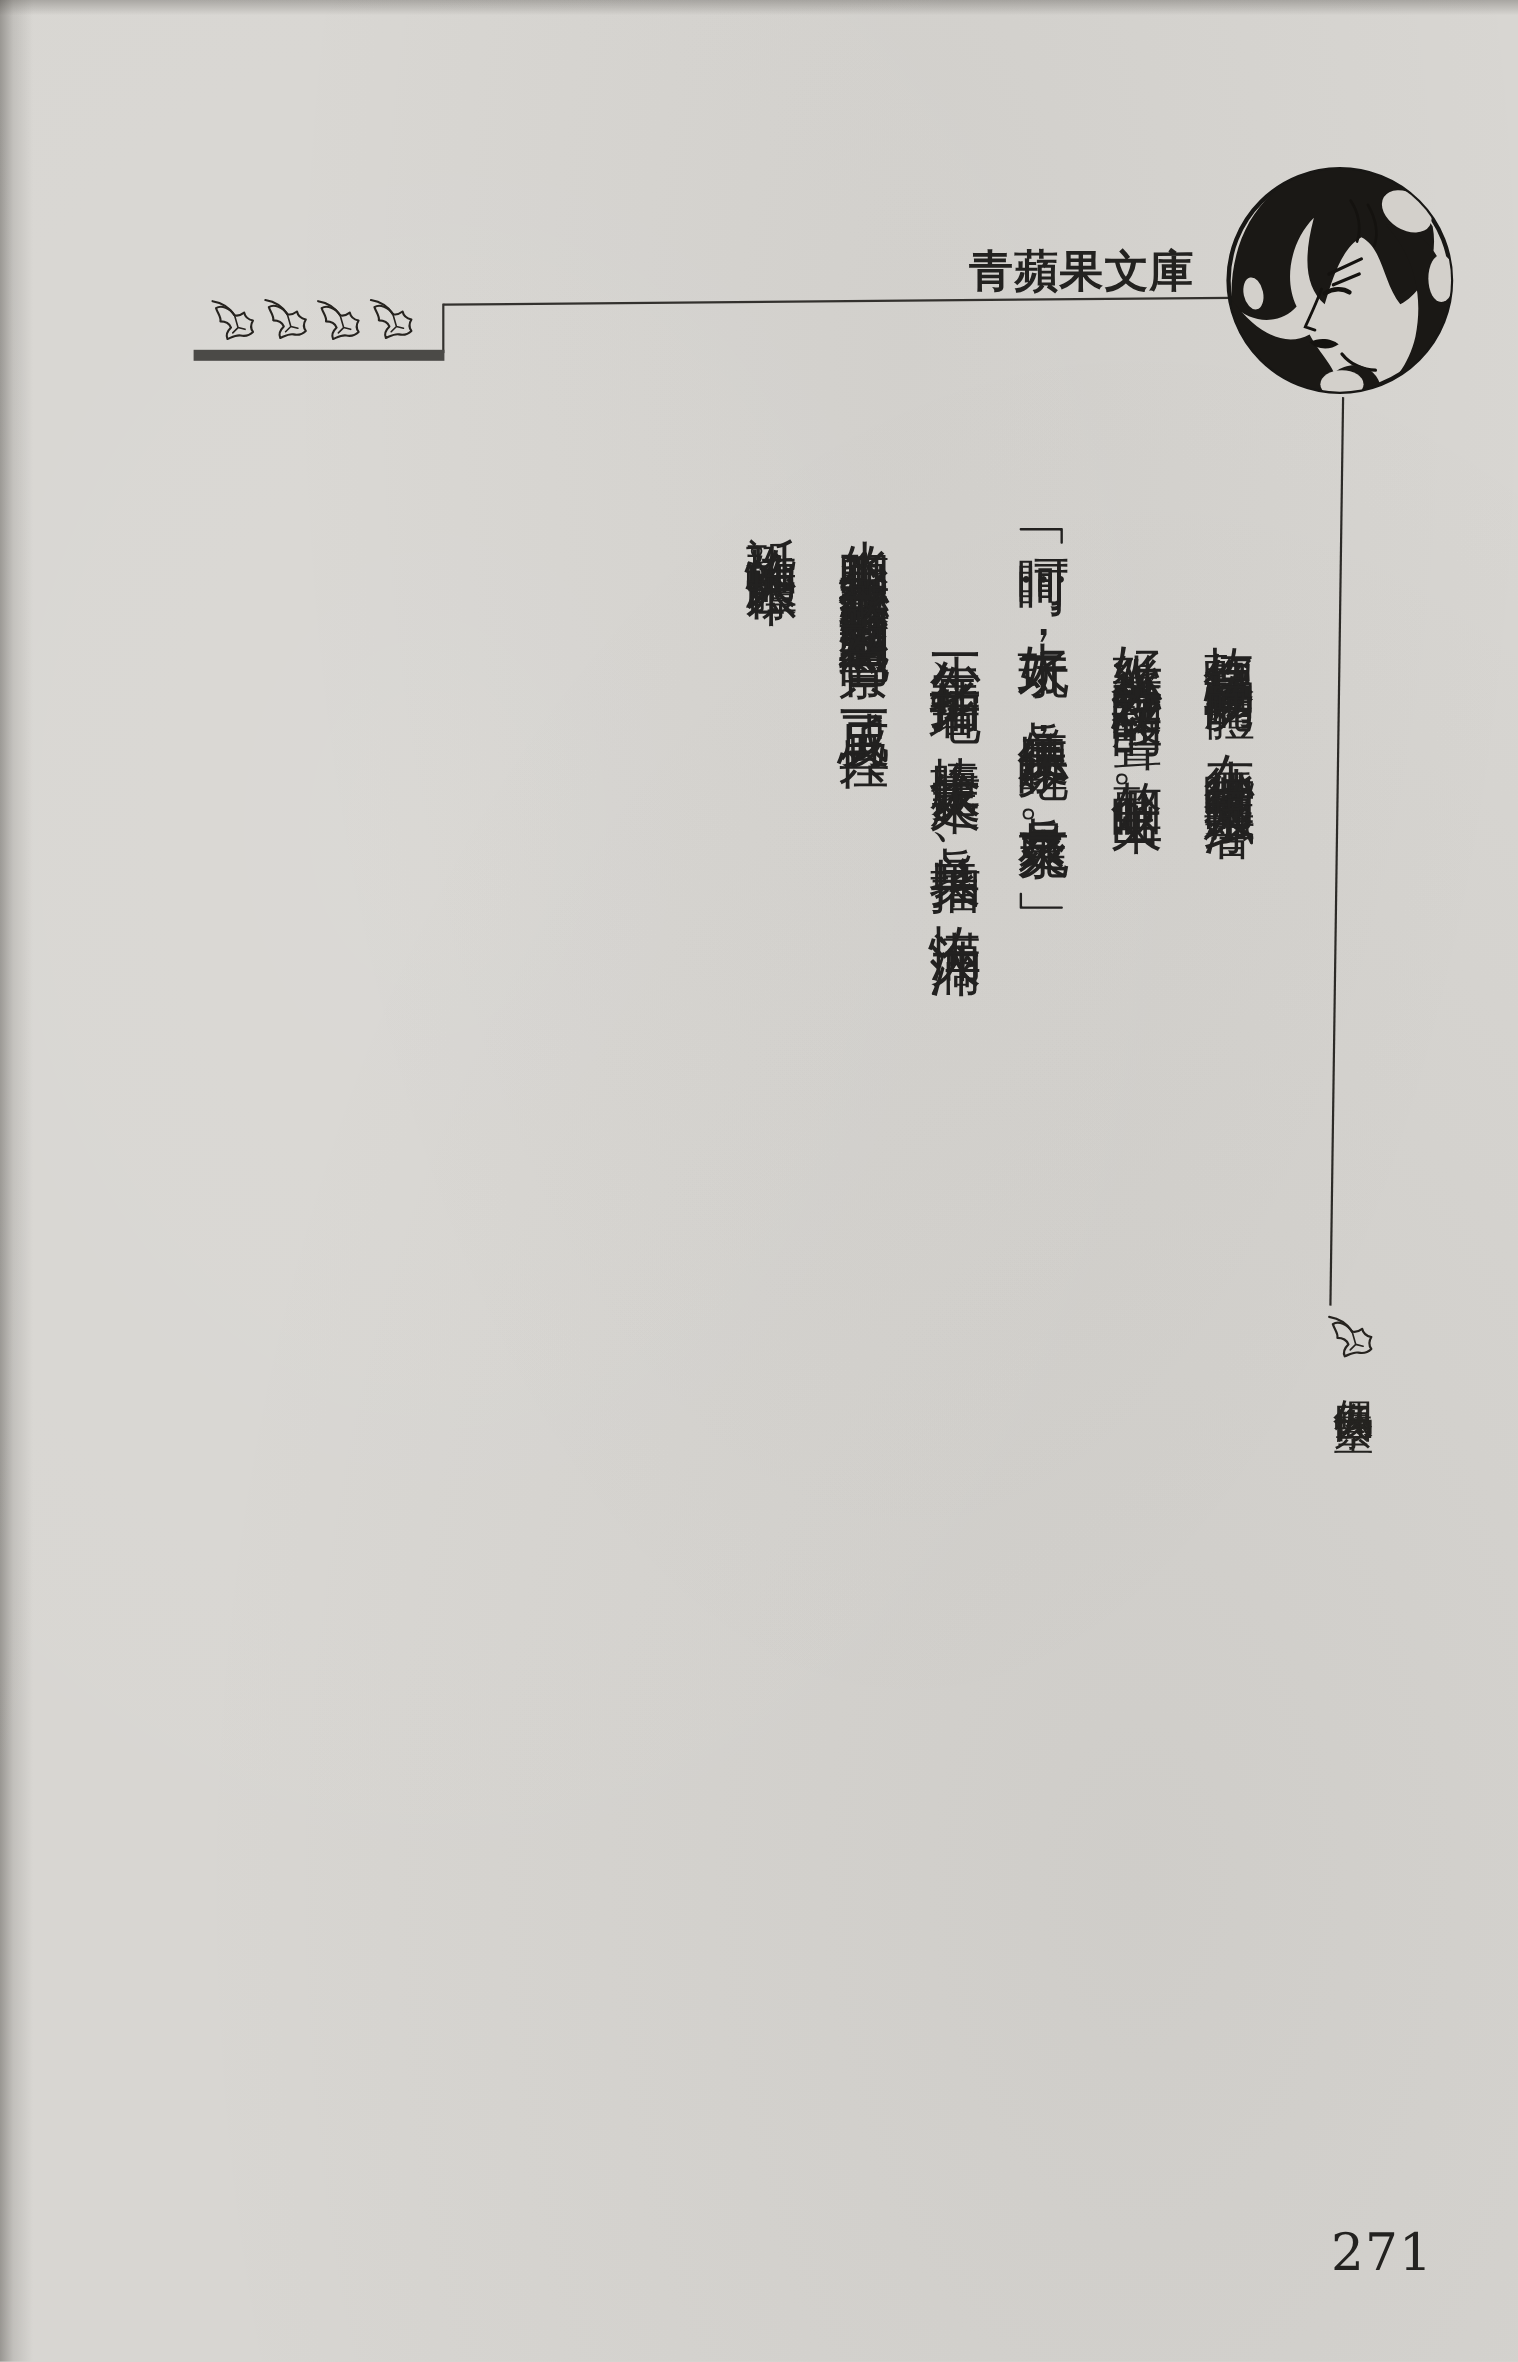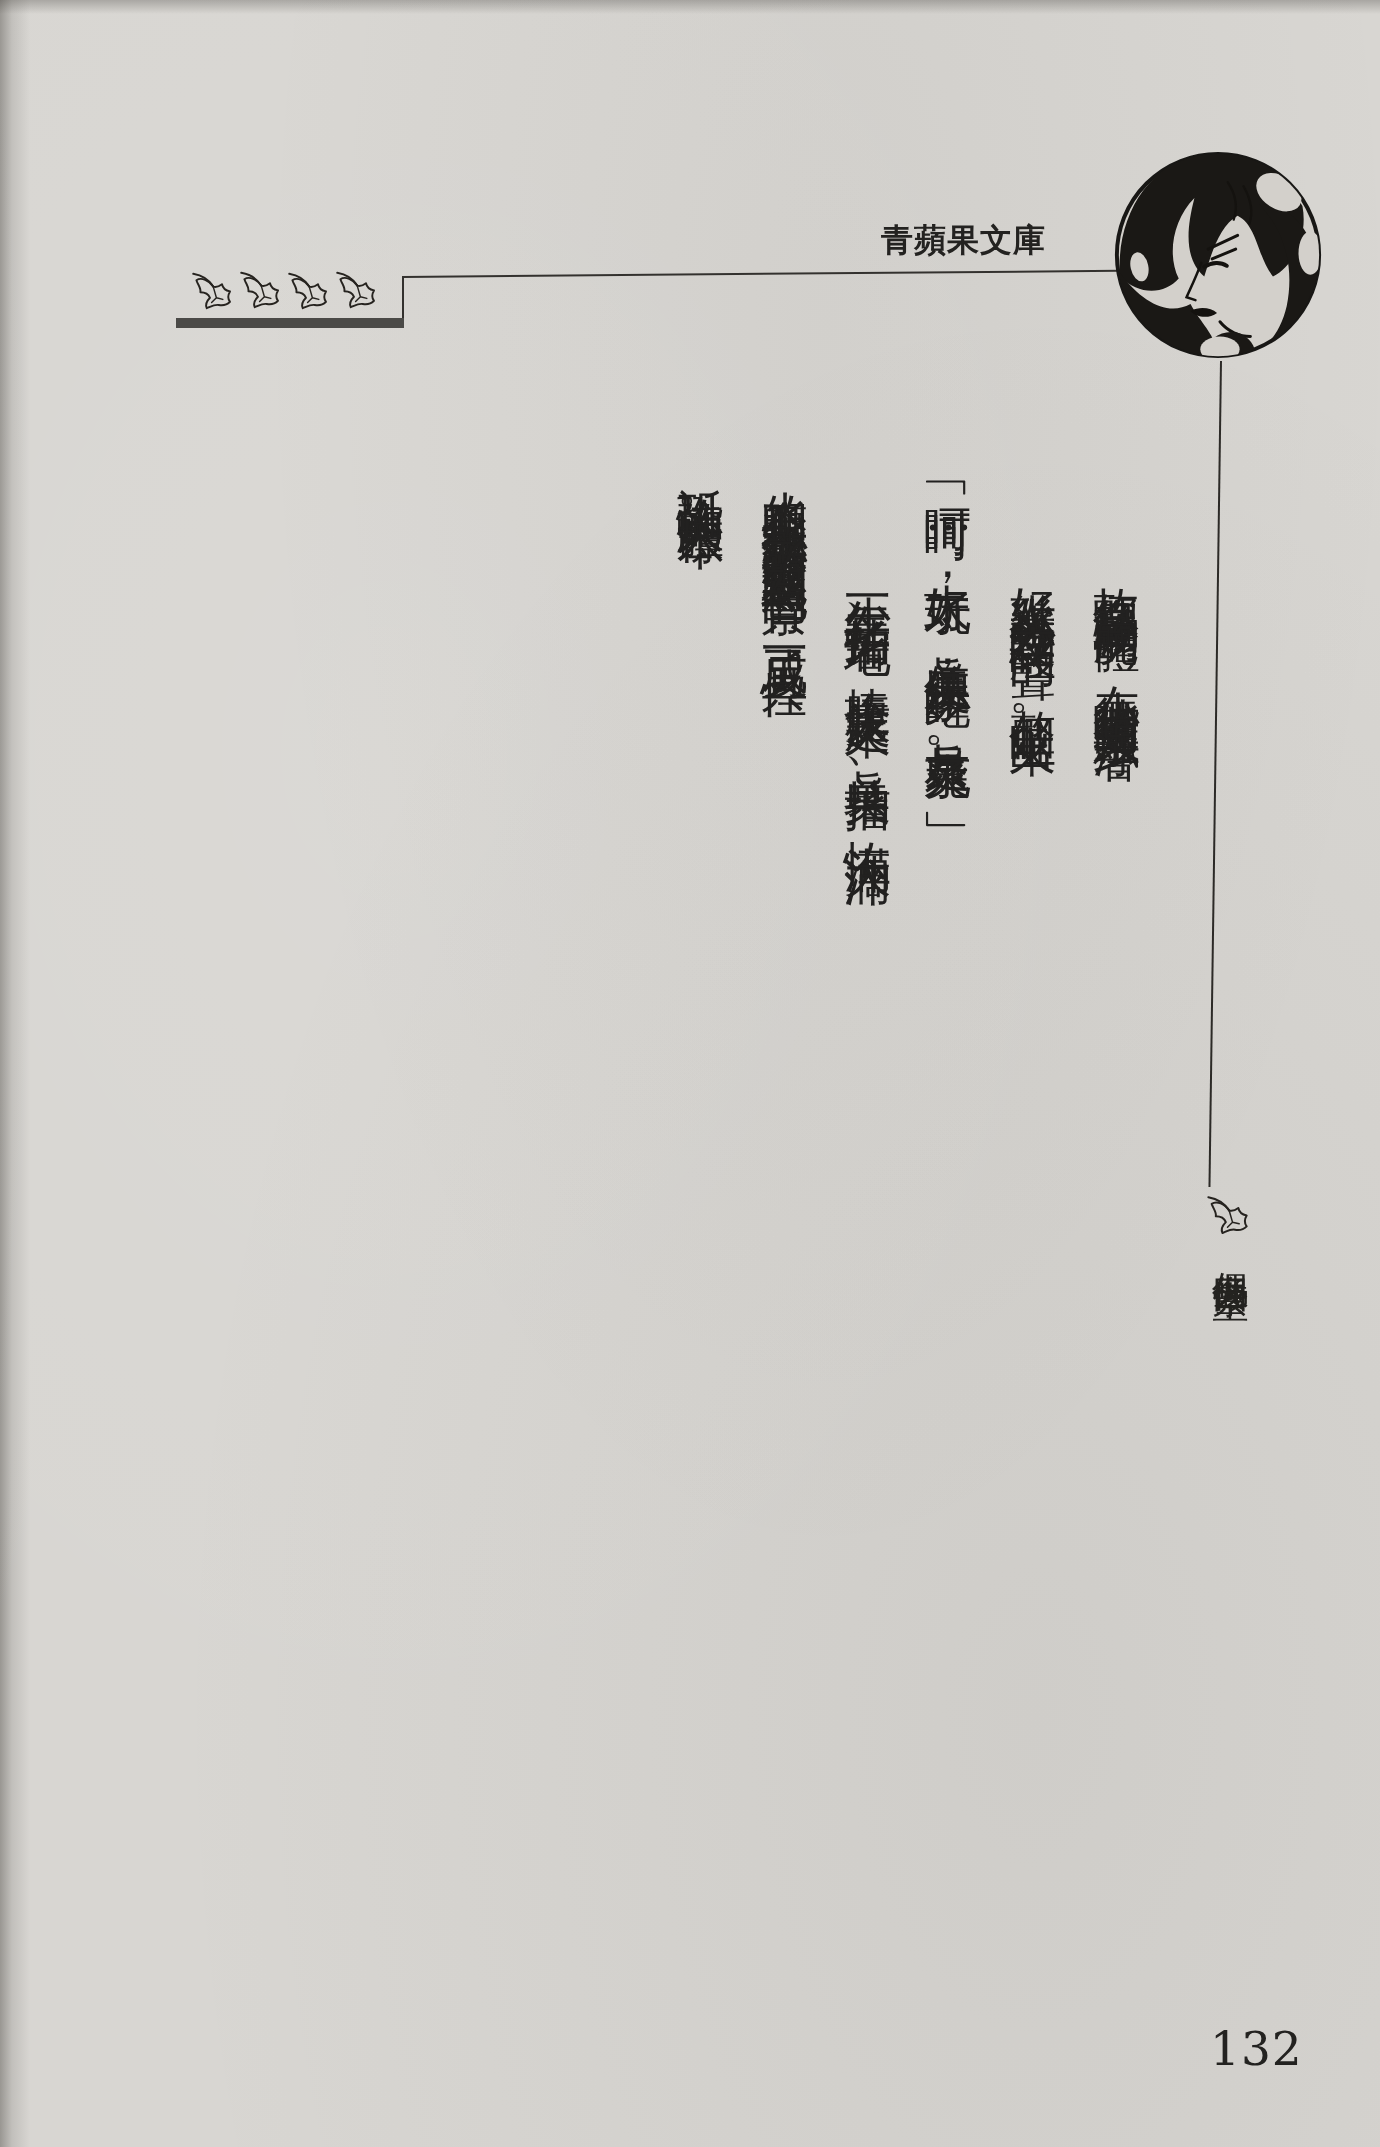--- a/index.html
+++ b/index.html
@@ -21,21 +21,21 @@
     background:linear-gradient(180deg, rgba(58,55,50,.30), rgba(58,55,50,0)); pointer-events:none; }
   .grain{ position:absolute; inset:0; pointer-events:none;
     background:
       radial-gradient(ellipse at 28% 35%, rgba(255,255,255,.07), rgba(255,255,255,0) 55%),
       radial-gradient(ellipse at 75% 80%, rgba(40,38,34,.05), rgba(40,38,34,0) 60%),
       radial-gradient(ellipse at 60% 15%, rgba(40,38,34,.04), rgba(40,38,34,0) 50%); }
 
   
   .library-label{
     position:absolute; left:881px; top:219px;
-    font-size:32px; font-weight:bold; letter-spacing:1px;
+    font-size:40px; font-weight:bold; letter-spacing:1px;
     color:#232220; white-space:nowrap;
   }
   .rule-thin{
     position:absolute; left:403px; top:276px; width:716px; height:2px;
     background:#33312e; transform-origin:left center; transform:rotate(-0.5deg);
   }
   .rule-riser{
     position:absolute; left:402px; top:276px; width:2px; height:45px; background:#33312e;
   }
   .rule-thick{
@@ -153,15 +153,15 @@
       </svg></div>
   <div class="series-title">偶像囚禁室</div>
 
   <div class="vcol c1">軟便像是動物的屍體，在小舞嘴裡的臭水飄浮著。</div>
   <div class="vcol c2">好幾次小舞差點沒〝哇〞的一聲，整個吐出來。</div>
   <div class="vcol c3">「呵呵呵…太好玩了，眞美便便小舞吃，眞是爽死了。」</div>
   <div class="vcol c4">少年在一旁拍著地、捧腹大笑起來；眞美抽搐、怖滿大滴汗</div>
   <div class="vcol c5">水的身軀和小舞鼓漲變形的臉頰退到黑色的背景，成了另一具怪</div>
   <div class="vcol c6">誕恐怖的人體標本。</div>
 
-  <div class="page-number">132</div>
+  <div class="page-number">271</div>
 
 </div>
 
 </body></html>

